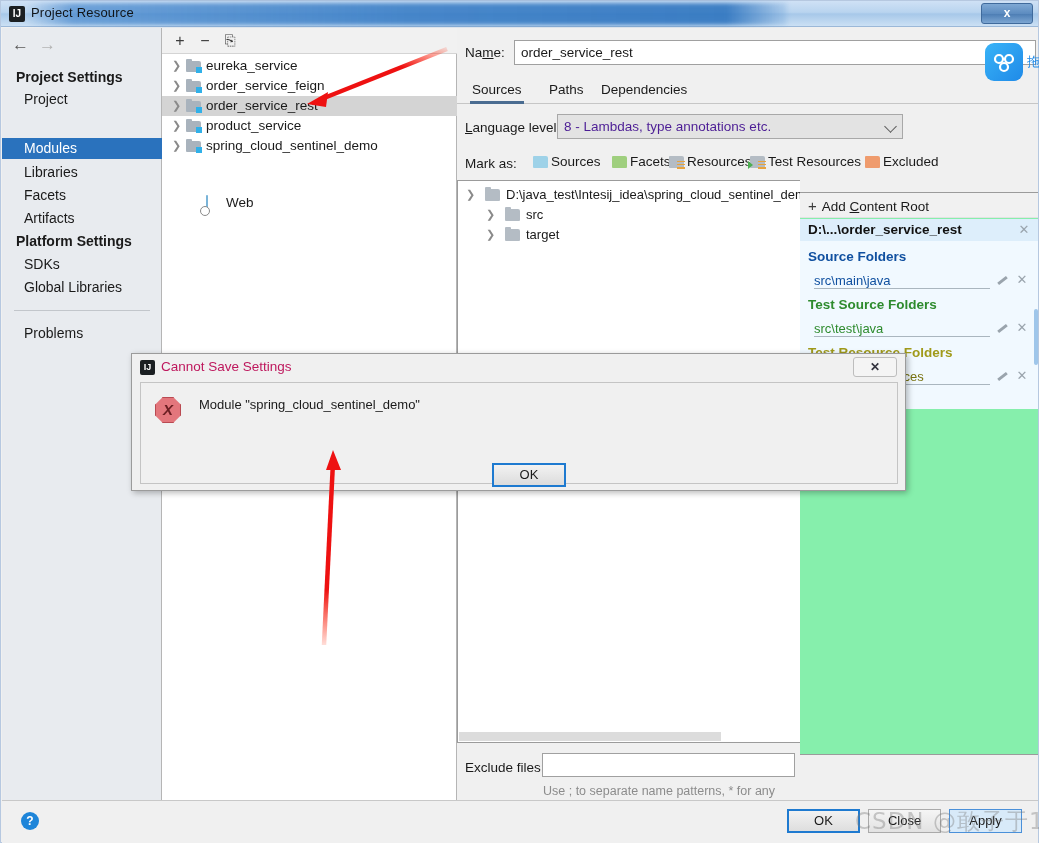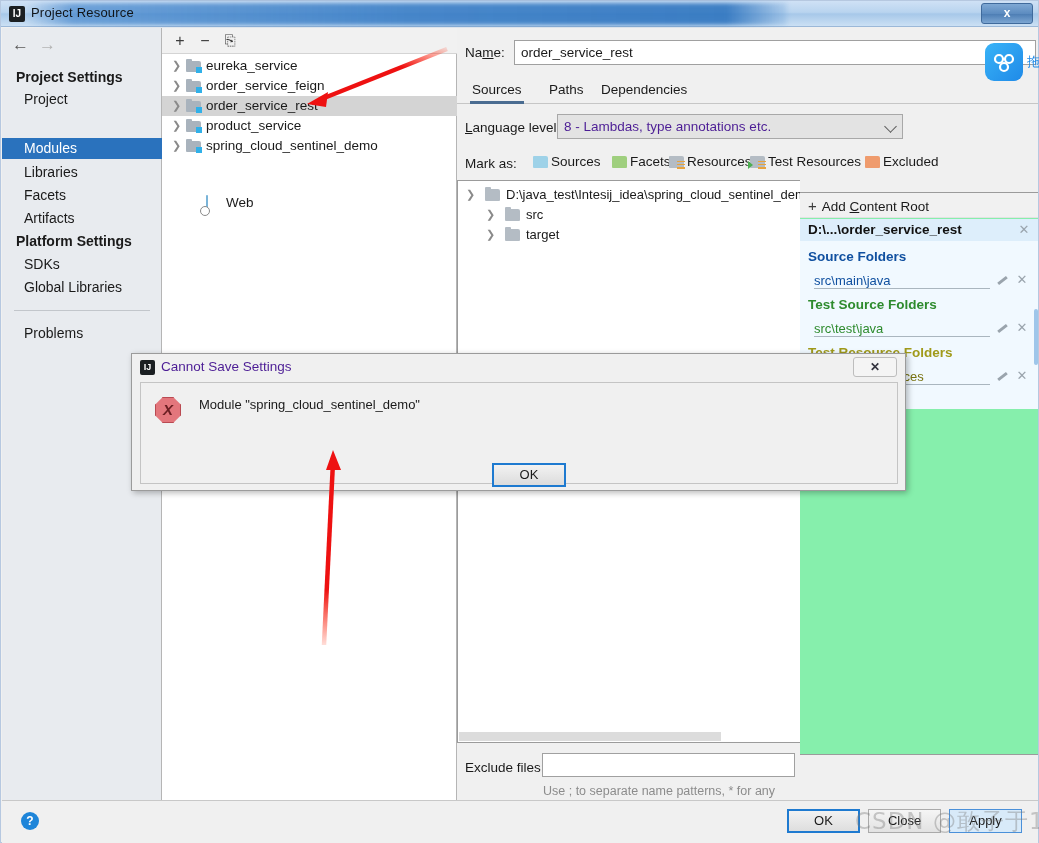--- a/index.html
+++ b/index.html
@@ -570,21 +570,21 @@
     color: #fff;
     font-size: 9px;
     font-weight: bold;
     line-height: 15px;
     text-align: center;
   }
   .err-title {
     position: absolute;
     left: 29px; top: 5px;
     font-size: 13.5px;
-    color: #4c1d95;
+    color: #be185d;
   }
   .err-close {
     position: absolute;
     right: 8px; top: 3px;
     width: 44px; height: 20px;
     background: #f4f4f4;
     border: 1px solid #bdbdbd;
     border-radius: 3px;
     color: #34343f;
     font-size: 12px;

